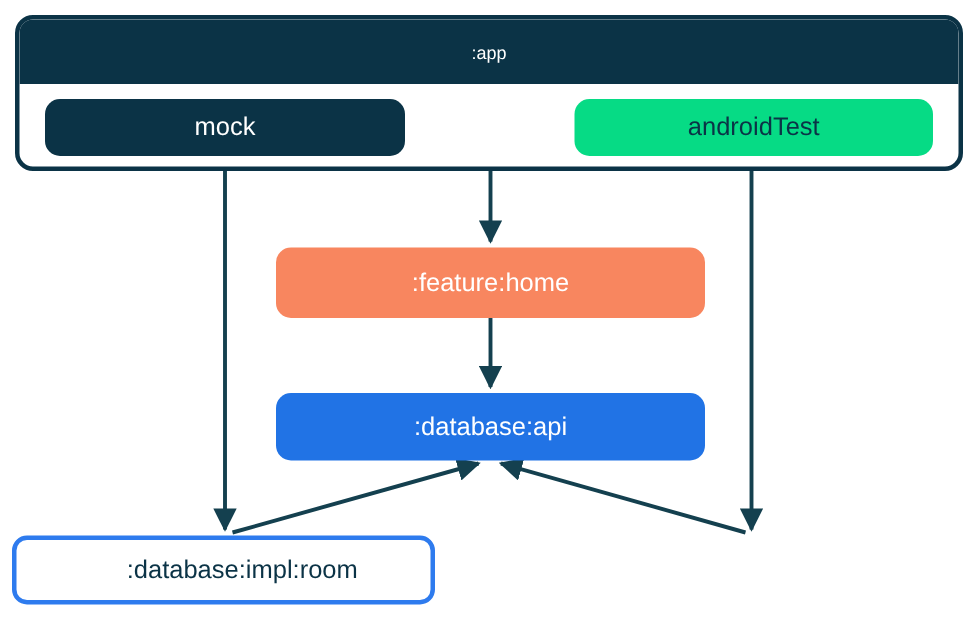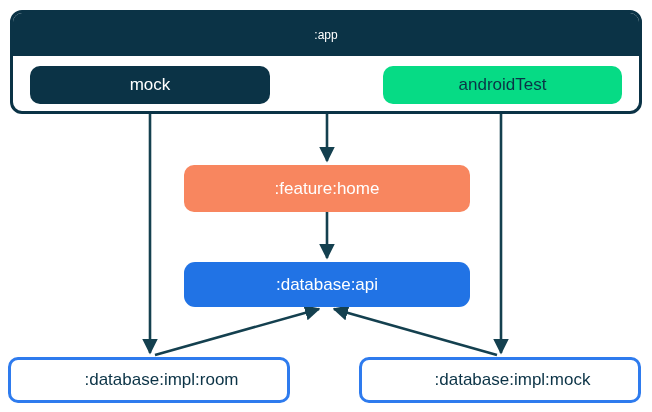--- a/index.html
+++ b/index.html
@@ -72,21 +72,20 @@
     left: 184px; top: 165px;
     width: 286px; height: 47px;
     background: var(--coral);
     color: var(--white);
   }
   .node-database-api {
     left: 184px; top: 262px;
     width: 286px; height: 45px;
     background: var(--blue);
     color: var(--white);
-    border-radius: 11px;
   }
   .node-impl {
     width: 282px; height: 46px;
     background: var(--white);
     border: 3px solid var(--blue_border);
     color: var(--navy);
     padding-left: 25px;
   }
   .node-impl-room { left: 8px; top: 357px; }
   .node-impl-mock { left: 359px; top: 357px; }
@@ -129,17 +128,14 @@
   </div>
 
   <div class="node node-database-api">
     <span>:database:api</span>
   </div>
 
   <div class="node node-impl node-impl-room">
     <span>:database:impl:room</span>
   </div>
 
-  <div class="node node-impl node-impl-mock">
-    <span>:database:impl:mock</span>
-  </div>
 
 </div>
 
 </body></html>

